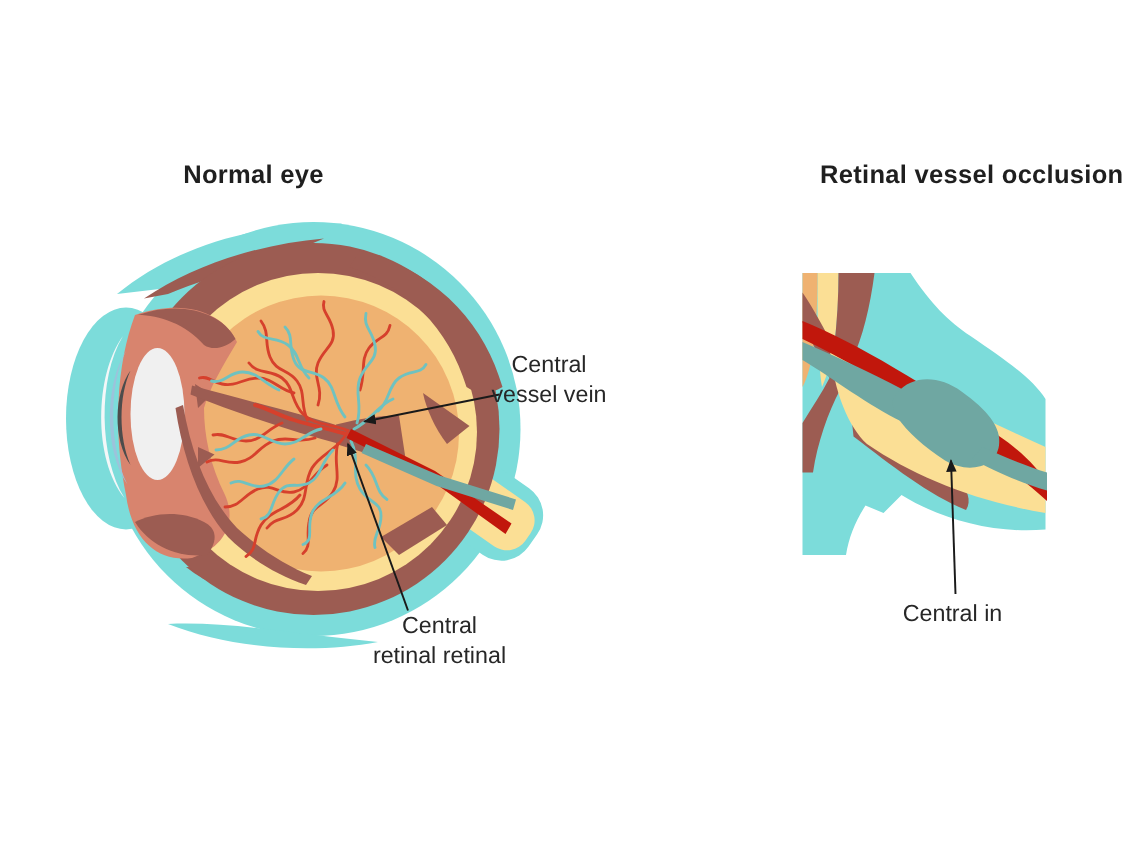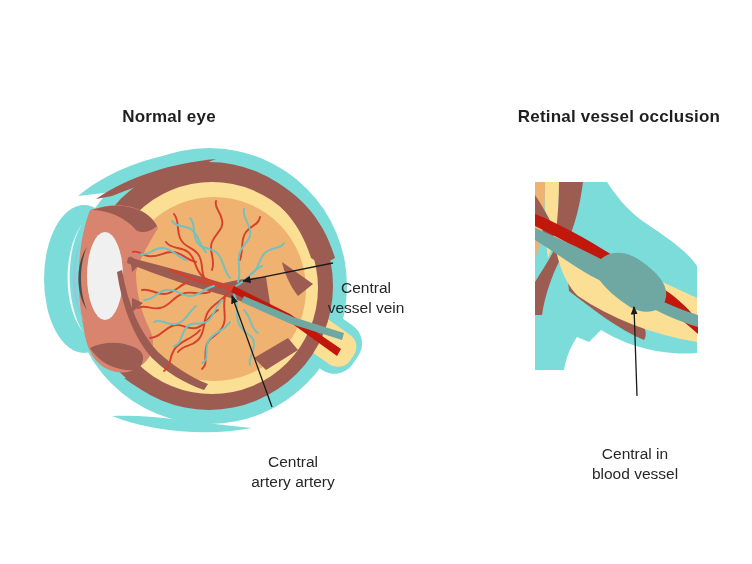--- a/index.html
+++ b/index.html
@@ -6,24 +6,24 @@
   #canvas{
     position:relative;width:752px;height:548px;background:var(--c-background,#fff);
     overflow:hidden;font-family:"Liberation Sans",sans-serif;
   }
   #art{position:absolute;left:0;top:0;width:752px;height:564px;}
   .title{
     position:absolute;width:260px;text-align:center;
     font-size:17px;font-weight:700;color:#1f1f1f;letter-spacing:.2px;
   }
   #title-left{left:39px;top:107px;}
-  #title-right{left:489px;top:107px;}
+  #title-right{left:489px;top:107px;text-align:right;}
   .callout{
     position:absolute;width:160px;text-align:center;
-    font-size:15.5px;font-weight:400;color:#272727;line-height:20px;margin-top:44px;
+    font-size:15.5px;font-weight:400;color:#272727;line-height:20px;
   }
   .callout span{display:block;}
   #label-vein{left:286px;top:234px;}
   #label-artery{left:213px;top:408px;}
   #label-blockage{left:555px;top:400px;}
 </style>
 </head>
 <body>
 
 <div id="canvas">
@@ -151,20 +151,19 @@
 
   <div class="title" id="title-left">Normal eye</div>
   <div class="title" id="title-right">Retinal vessel occlusion</div>
 
   <div class="callout" id="label-vein">
     <span>Central</span>
     <span>vessel vein</span>
   </div>
   <div class="callout" id="label-artery">
     <span>Central</span>
-    <span>artery artery</span>
+    <span>retinal retinal</span>
   </div>
   <div class="callout" id="label-blockage">
     <span>Central in</span>
-    <span>blood vessel</span>
   </div>
 
 </div>
 
 </body></html>

